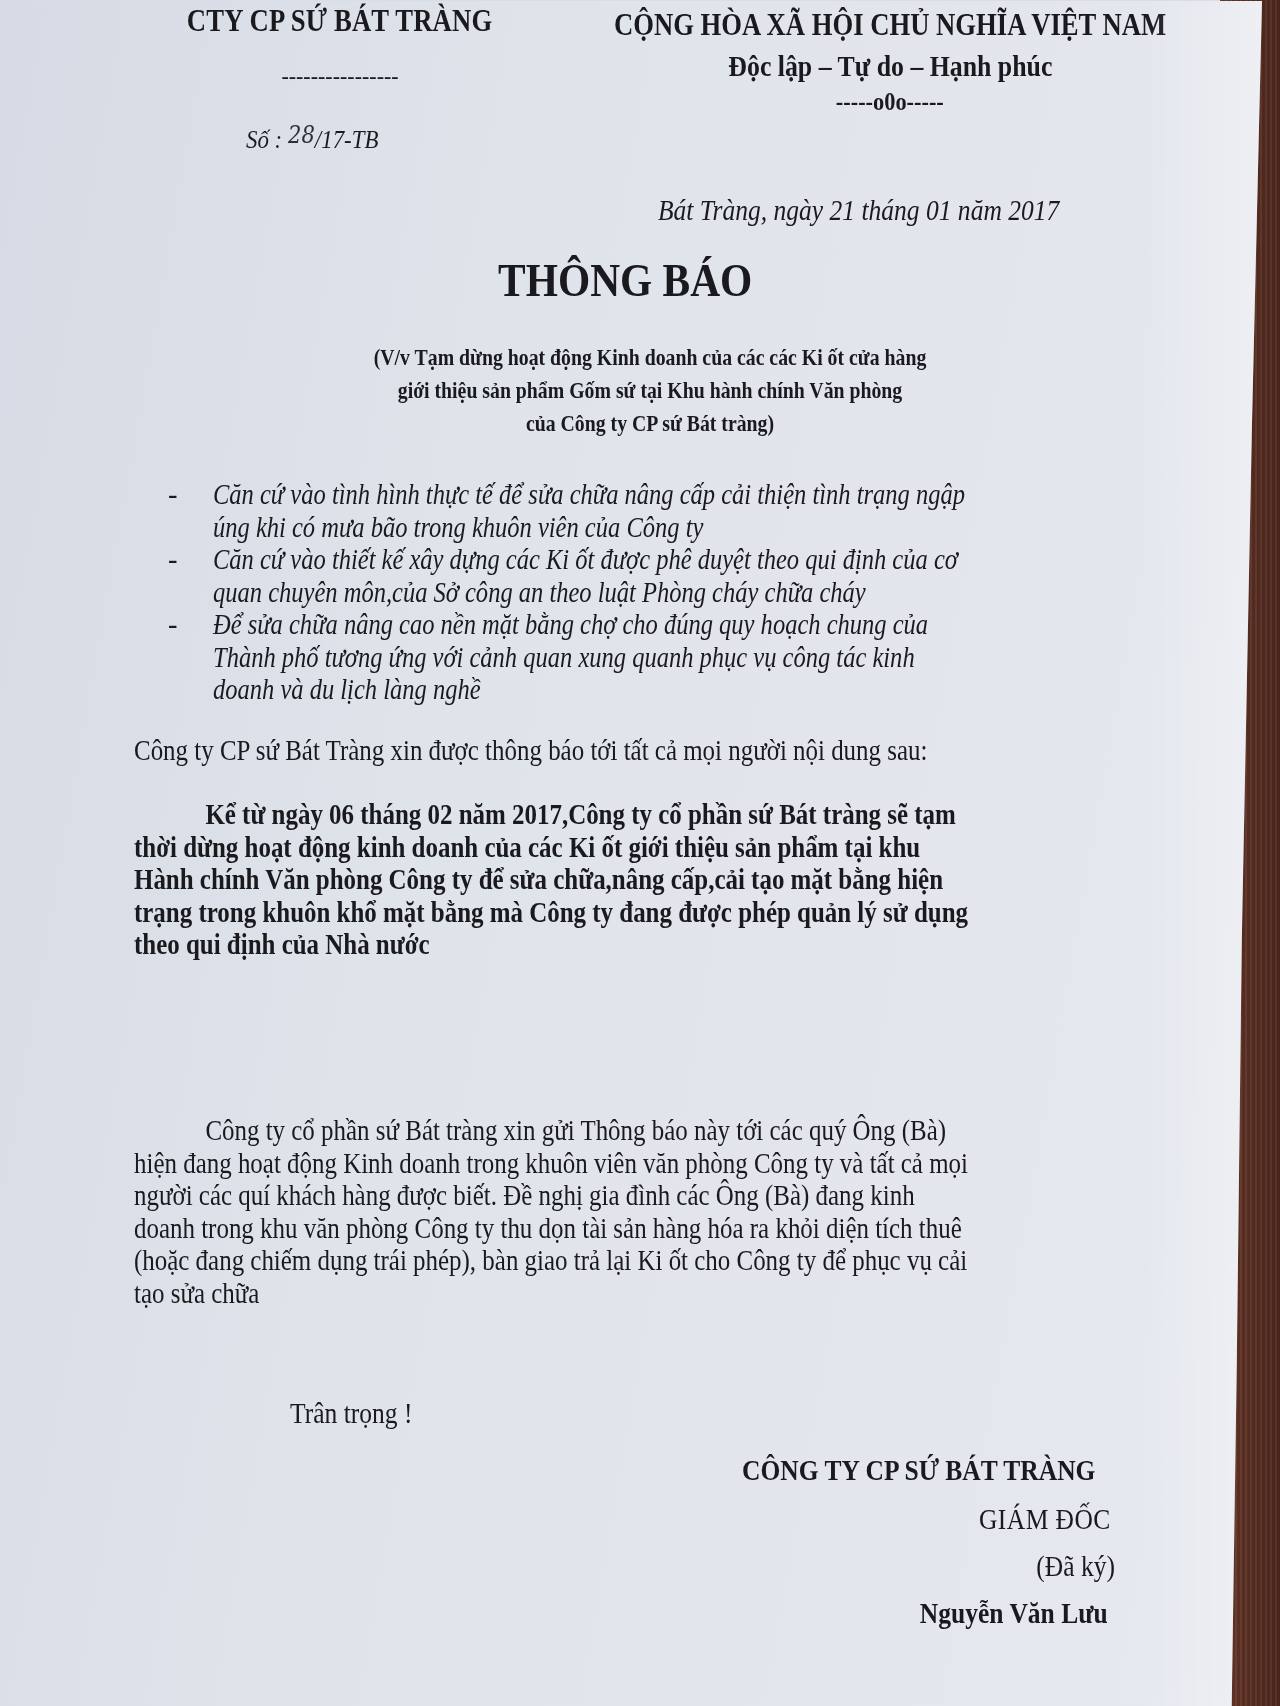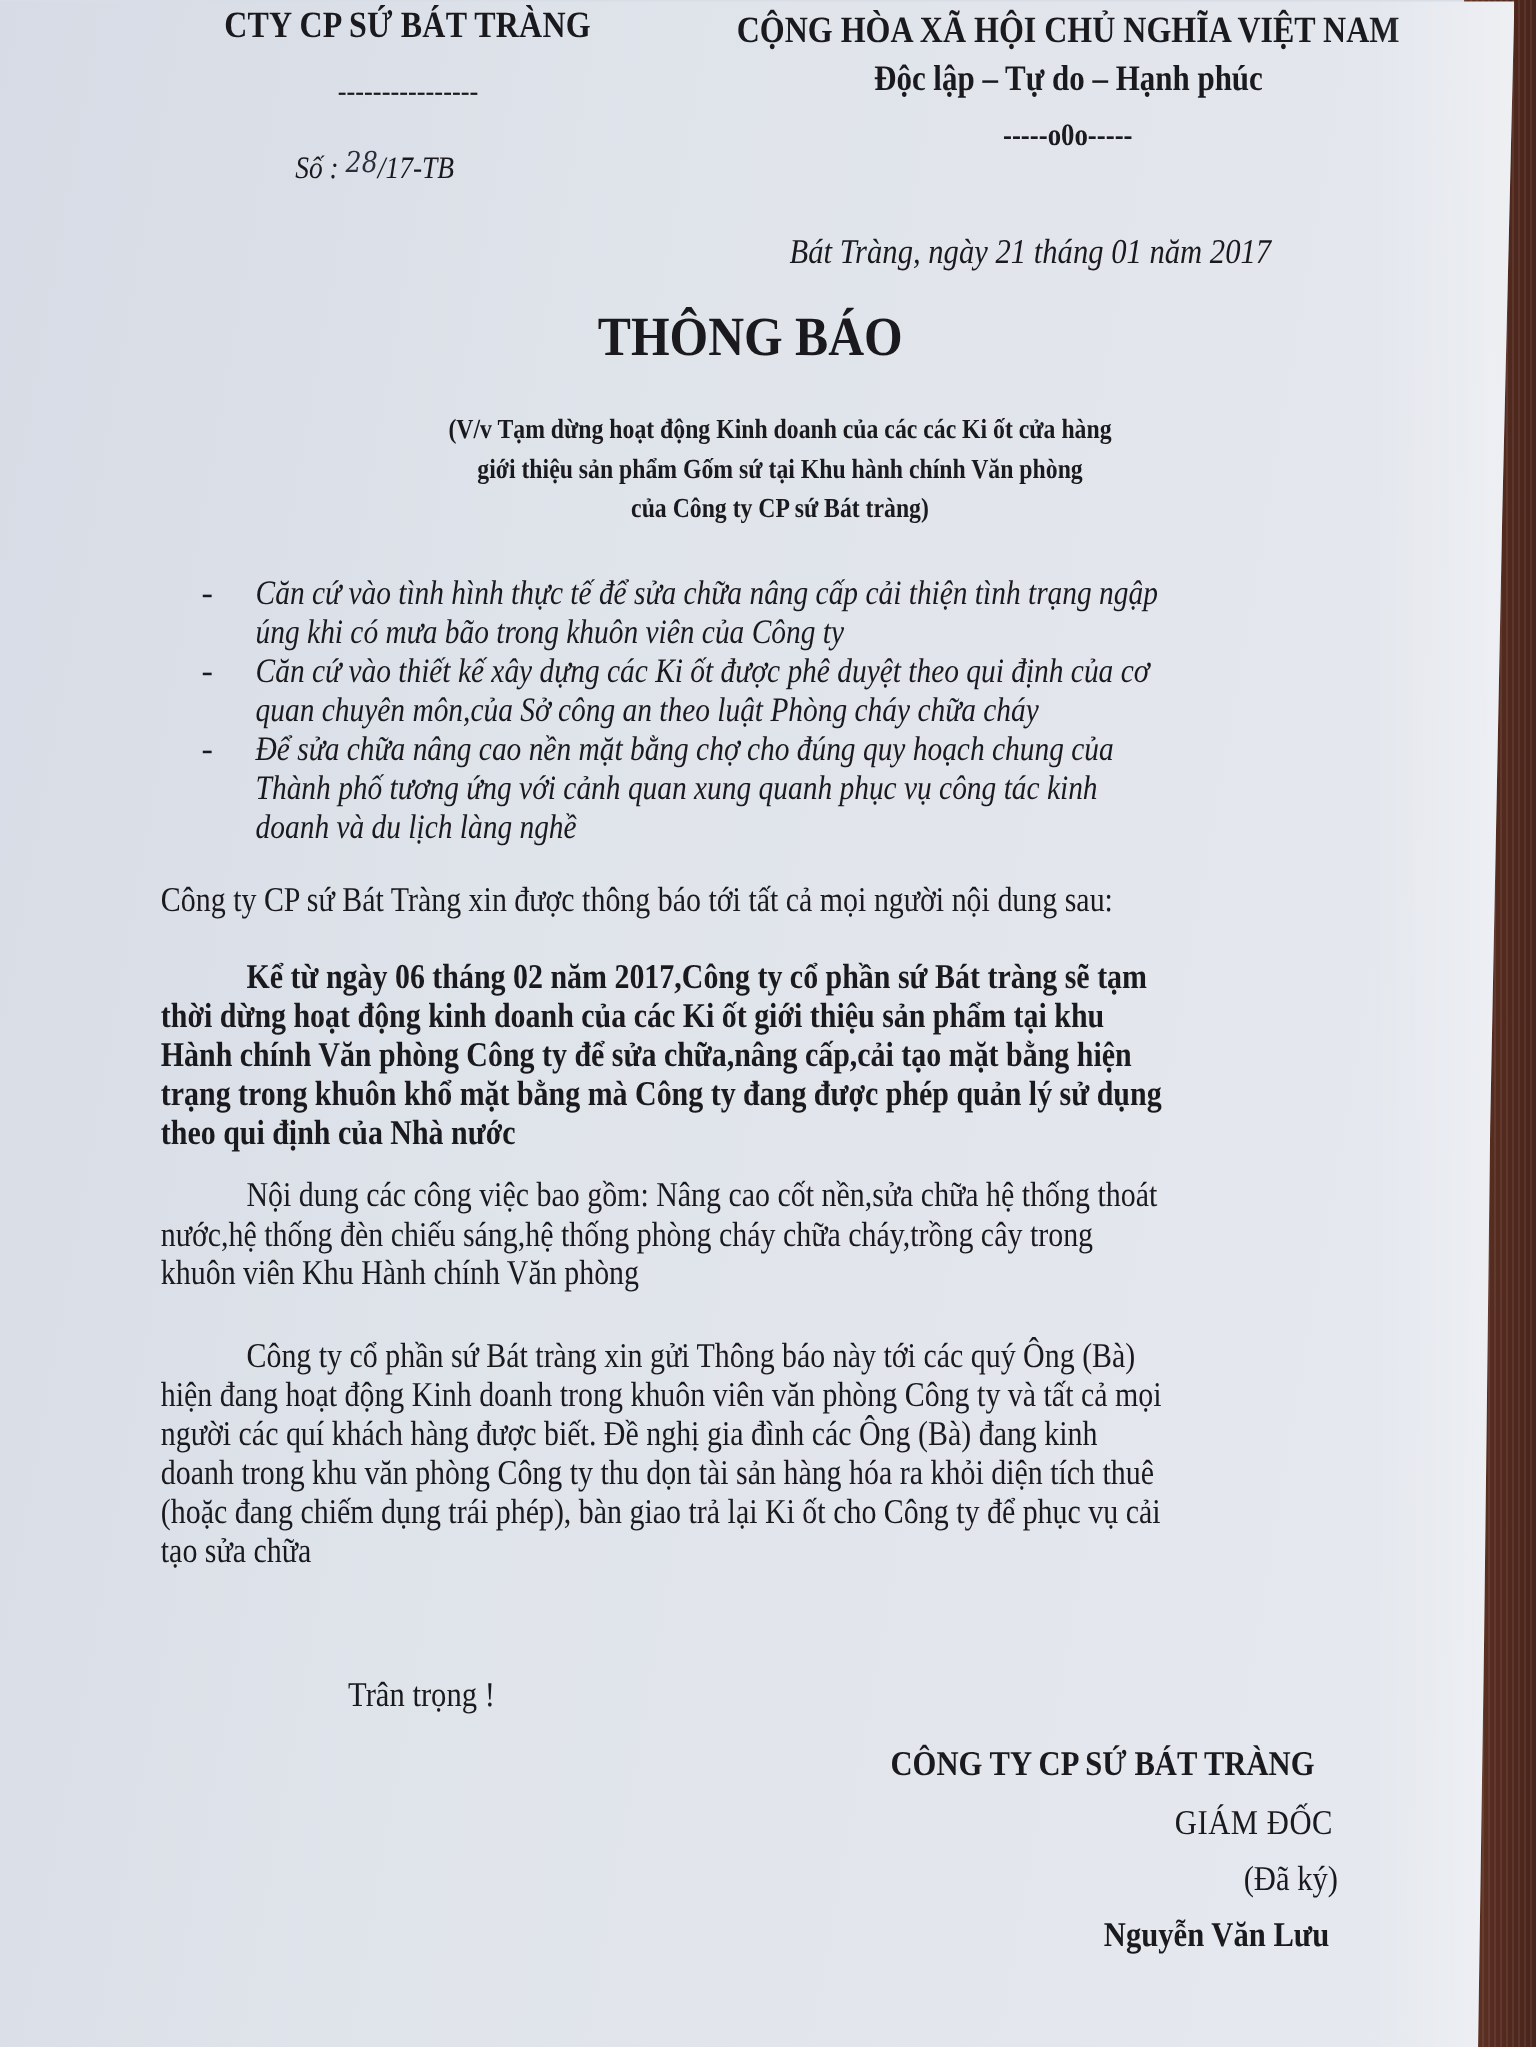--- a/index.html
+++ b/index.html
@@ -63,21 +63,21 @@
       font-family: "Liberation Serif", serif;
       font-weight: bold;
       transform: scaleX(0.86);
       transform-origin: center;
       display: inline-block;
       white-space: nowrap;
     }
     .company-name { font-size: 31px; letter-spacing: 0.2px; }
     .nation-name { font-size: 31px; }
     .motto { font-size: 30px; margin-top: 6px; }
-    .ornament { font-size: 26px; margin-top: 15px; }
+    .ornament { font-size: 26px; margin-top: 4px; }
     .dashes { font-size: 22px; font-weight: bold; margin-top: 24px; letter-spacing: 0px; }
 
     .doc-number {
       left: 246px;
       top: 124px;
       font-style: italic;
       font-size: 26px;
       transform: scaleX(0.88);
       transform-origin: left;
       white-space: nowrap;
@@ -269,25 +269,20 @@
   <div class="abs intro">Công ty CP sứ Bát Tràng xin được thông báo tới tất cả mọi người nội dung sau:</div>
 
   <div class="abs para bold p-bold">
     <div class="indent">Kể từ ngày 06 tháng 02 năm 2017,Công ty cổ phần sứ Bát tràng sẽ tạm</div>
     <div>thời dừng hoạt động kinh doanh của các Ki ốt giới thiệu sản phẩm tại khu</div>
     <div>Hành chính Văn phòng Công ty để sửa chữa,nâng cấp,cải tạo mặt bằng hiện</div>
     <div>trạng trong khuôn khổ mặt bằng mà Công ty đang được phép quản lý sử dụng</div>
     <div>theo qui định của Nhà nước</div>
   </div>
 
-  <div class="abs para p-content">
-    <div class="indent">Nội dung các công việc bao gồm: Nâng cao cốt nền,sửa chữa hệ thống thoát</div>
-    <div>nước,hệ thống đèn chiếu sáng,hệ thống phòng cháy chữa cháy,trồng cây trong</div>
-    <div>khuôn viên Khu Hành chính Văn phòng</div>
-  </div>
 
   <div class="abs para p-notice">
     <div class="indent">Công ty cổ phần sứ Bát tràng xin gửi Thông báo này tới các quý Ông (Bà)</div>
     <div>hiện đang hoạt động Kinh doanh trong khuôn viên văn phòng Công ty và tất cả mọi</div>
     <div>người các quí khách hàng được biết. Đề nghị gia đình các Ông (Bà) đang kinh</div>
     <div>doanh trong khu văn phòng Công ty thu dọn tài sản hàng hóa ra khỏi diện tích thuê</div>
     <div>(hoặc đang chiếm dụng trái phép), bàn giao trả lại Ki ốt cho Công ty để phục vụ cải</div>
     <div>tạo sửa chữa</div>
   </div>
 

